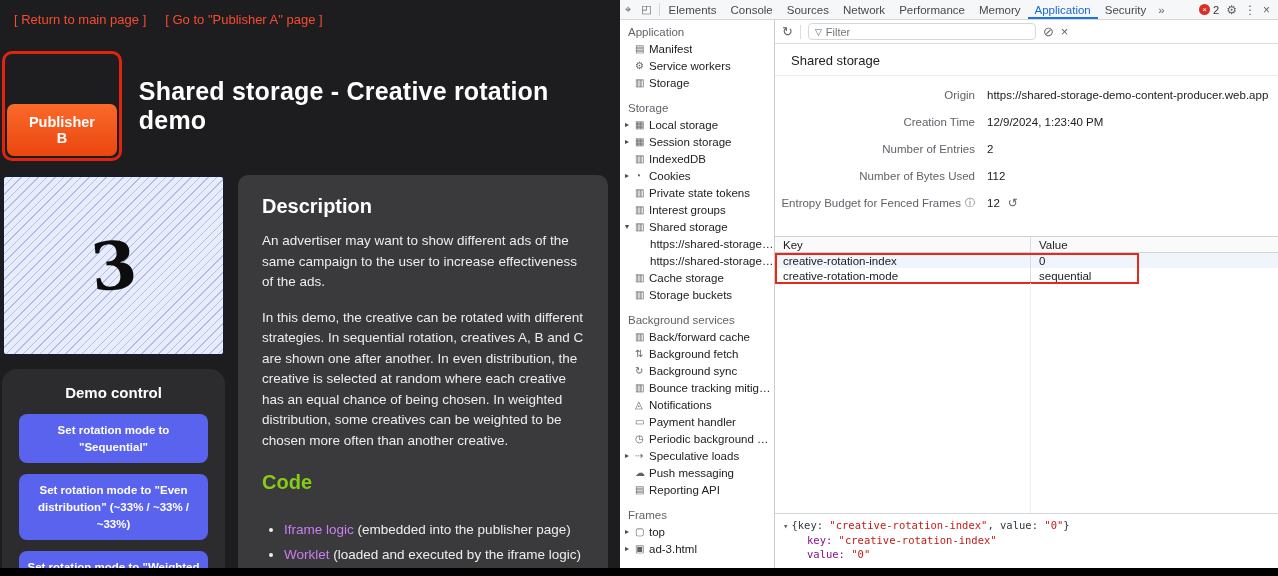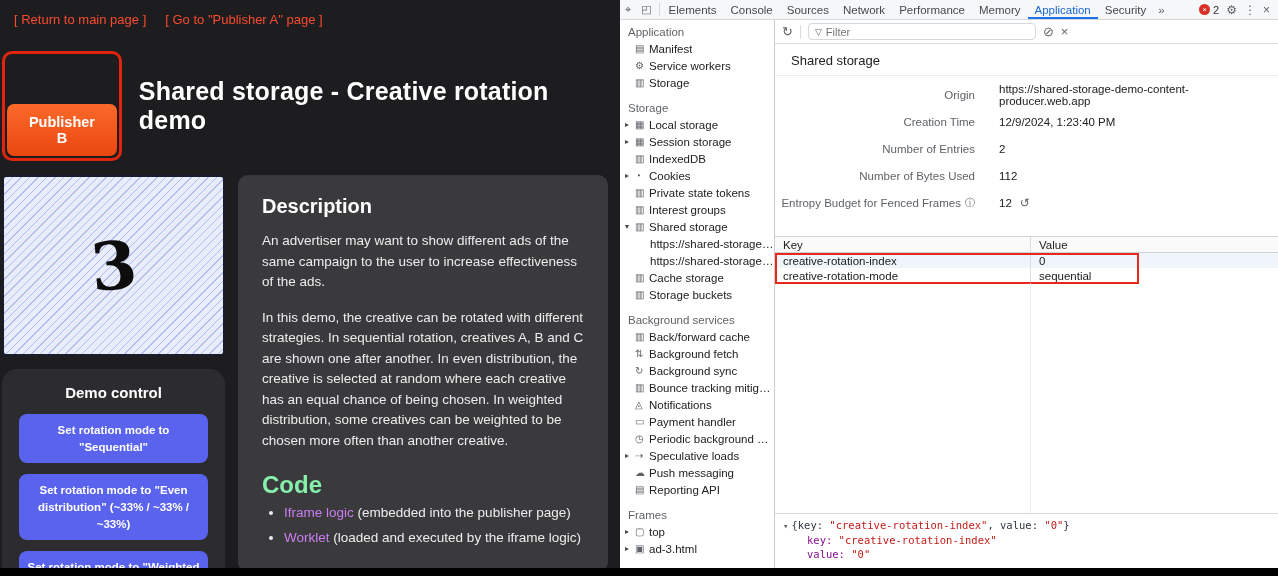--- a/index.html
+++ b/index.html
@@ -23,21 +23,21 @@
               display:flex; align-items:center; justify-content:center; }
   .creative-num { font-family:"DejaVu Serif", serif; font-size:66px; font-weight:bold; color:#0d0d0d; transform:rotate(-5deg); }
   .demo-panel { margin-top:13px; background:#2c2c2f; border-radius:15px; padding:15px 17px 4px; min-height:232px; }
   .demo-title { text-align:center; color:#fff; font-weight:bold; font-size:15px; margin-bottom:13px; }
   .demo-btn { display:block; width:100%; background:#5a63ee; color:#fff; font-weight:bold; font-size:11.5px;
               line-height:1.45; text-align:center; border:none; border-radius:8px; padding:8px 4px; margin-bottom:11px;
               cursor:pointer; font-family:"Liberation Sans",sans-serif; }
   .desc-panel { width:370px; background:#3a3a3d; border-radius:10px; padding:20px 24px 18px; color:#ededed; }
   .desc-h { font-size:20px; font-weight:bold; color:#fff; margin-bottom:13px; }
   .desc-p { font-size:13.5px; line-height:1.52; margin-bottom:15px; color:#ededed; }
-  .code-h { font-size:24px; font-weight:bold; color:#86efac; margin:20px 0 4px; }
+  .code-h { font-size:20px; font-weight:bold; color:#84cc16; margin:20px 0 26px; }
   .code-list { padding-left:22px; }
   .code-li { font-size:13.5px; line-height:1.5; margin-bottom:5px; }
   .link-purple { color:#cb7ef2; text-decoration:none; cursor:pointer; }
 
   
   .devtools { flex:1; background:#fff; display:flex; flex-direction:column; min-width:0; }
   .dt-tabbar { height:20px; background:#f6f7f8; border-bottom:1px solid #d5d8db; display:flex; align-items:stretch;
                font-size:11.5px; color:#454a4f; flex-shrink:0; }
   .dt-iconbtn { display:flex; align-items:center; padding:0 5px; color:#5f6368; font-size:11px; cursor:pointer; }
   .dt-vdiv { width:1px; background:#d5d8db; margin:3px 2px; }
@@ -67,21 +67,21 @@
                 padding:0 7px; flex-shrink:0; }
   .tb-refresh { color:#5f6368; font-size:13px; cursor:pointer; }
   .tb-div { width:1px; height:14px; background:#dadce0; }
   .filter-box { display:flex; align-items:center; gap:4px; border:1px solid #d6d9dc; border-radius:4px; height:17px;
                 padding:0 6px; width:228px; background:#fff; }
   .funnel { color:#5f6368; font-size:9px; }
   .filter-input { border:none; outline:none; flex:1; font-size:11px; color:#202124; background:transparent;
                   font-family:"Liberation Sans",sans-serif; }
   .panel-title { padding:9px 16px 7px; font-size:13px; color:#202124; border-bottom:1px solid #ececec; flex-shrink:0; }
   .meta { padding:5px 0 0; flex-shrink:0; }
-  .meta-row { display:grid; grid-template-columns:200px 1fr; column-gap:24px; min-height:27px; align-items:center;
+  .meta-row { display:grid; grid-template-columns:200px 1fr; column-gap:12px; min-height:27px; align-items:center;
               font-size:11.5px; }
   .meta-label { color:#5f6368; display:flex; justify-content:flex-end; gap:4px; align-items:center; text-align:right; }
   .meta-value { color:#202124; display:flex; align-items:center; gap:8px; }
   .info-ic { color:#5f6368; font-size:10px; cursor:pointer; }
   .reset-ic { color:#5f6368; font-size:12px; cursor:pointer; }
 
   .tbl { margin-top:20px; position:relative; flex-shrink:0; font-size:11.5px; color:#202124; }
   .thead { display:grid; grid-template-columns:255px 1fr; height:17px; background:#fafafa;
            border-top:1px solid #d0d3d6; border-bottom:1px solid #d0d3d6; }
   .trow { display:grid; grid-template-columns:255px 1fr; height:15px; }

